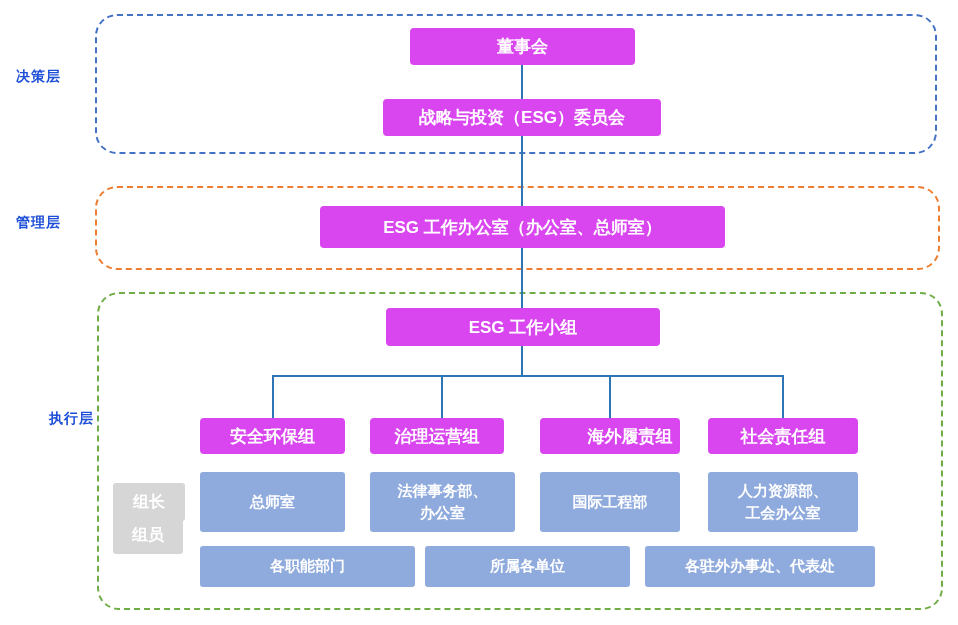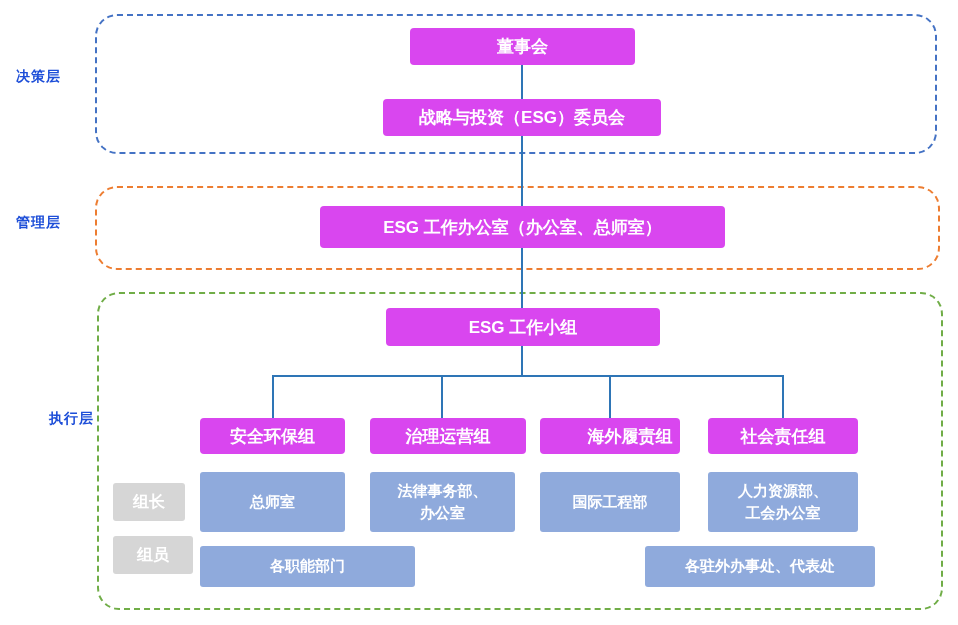--- a/index.html
+++ b/index.html
@@ -104,29 +104,30 @@
   <div class="line" style="left:441px; top:375px; width:2px; height:43px;"></div>
   <div class="line" style="left:609px; top:375px; width:2px; height:43px;"></div>
   <div class="line" style="left:782px; top:375px; width:2px; height:43px;"></div>
 
   <div class="node" style="left:410px; top:28px;  width:225px; height:37px;">董事会</div>
   <div class="node" style="left:383px; top:99px;  width:278px; height:37px;">战略与投资（ESG）委员会</div>
   <div class="node" style="left:320px; top:206px; width:405px; height:42px;">ESG 工作办公室（办公室、总师室）</div>
   <div class="node" style="left:386px; top:308px; width:274px; height:38px;">ESG 工作小组</div>
 
   <div class="node" style="left:200px; top:418px; width:145px; height:36px;">安全环保组</div>
-  <div class="node" style="left:370px; top:418px; width:156px; height:36px;">治理运营组</div>
+  <div class="node" style="left:370px; top:418px; width:134px; height:36px;">治理运营组</div>
   <div class="node" style="left:540px; top:418px; width:140px; height:36px;padding-left:40px;">海外履责组</div>
   <div class="node" style="left:708px; top:418px; width:150px; height:36px;">社会责任组</div>
 
   <div class="rowlabel" style="left:113px; top:483px; width:72px; height:38px;">组长</div>
   <div class="sub" style="left:200px; top:472px; width:145px; height:60px;">总师室</div>
   <div class="sub" style="left:370px; top:472px; width:145px; height:60px;">法律事务部、
 办公室</div>
   <div class="sub" style="left:540px; top:472px; width:140px; height:60px;">国际工程部</div>
   <div class="sub" style="left:708px; top:472px; width:150px; height:60px;">人力资源部、
 工会办公室</div>
 
-  <div class="rowlabel" style="left:113px; top:536px; width:80px; height:38px;">组员</div>
+  <div class="rowlabel" style="left:113px; top:516px; width:70px; height:38px;">组员</div>
   <div class="sub" style="left:200px; top:546px; width:215px; height:41px;">各职能部门</div>
+  <div class="sub" style="left:425px; top:546px; width:205px; height:41px;">所属各单位</div>
   <div class="sub" style="left:645px; top:546px; width:230px; height:41px;">各驻外办事处、代表处</div>
 
 </div>
 
 </body></html>

